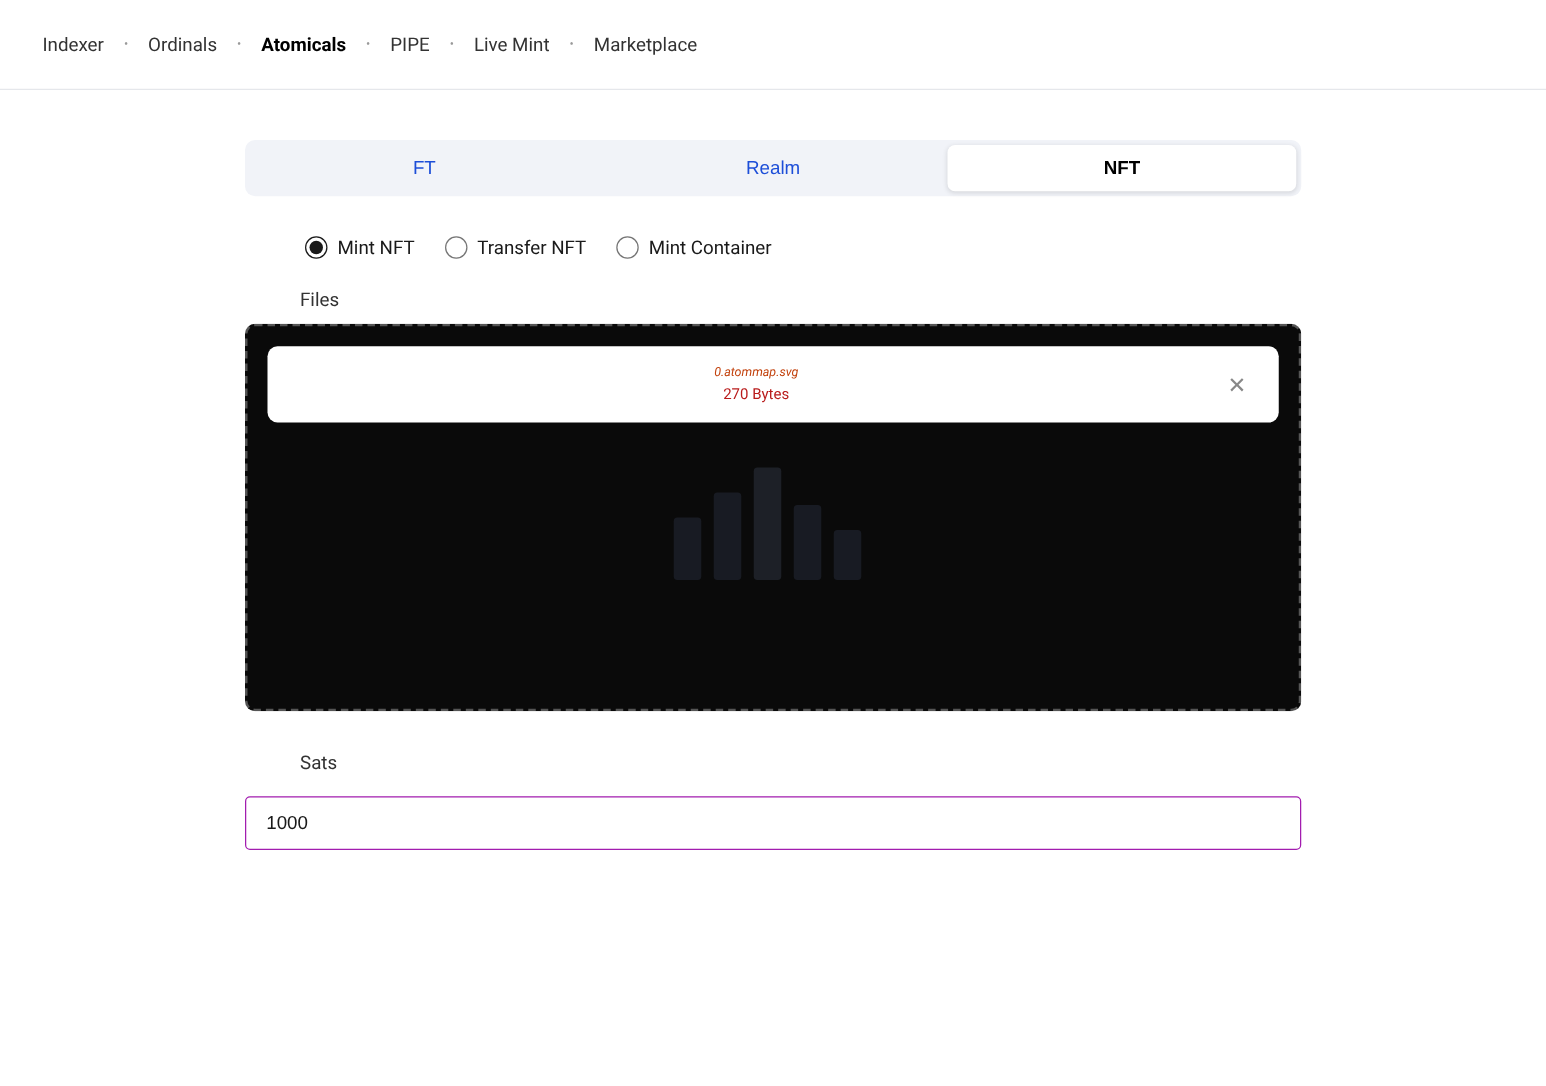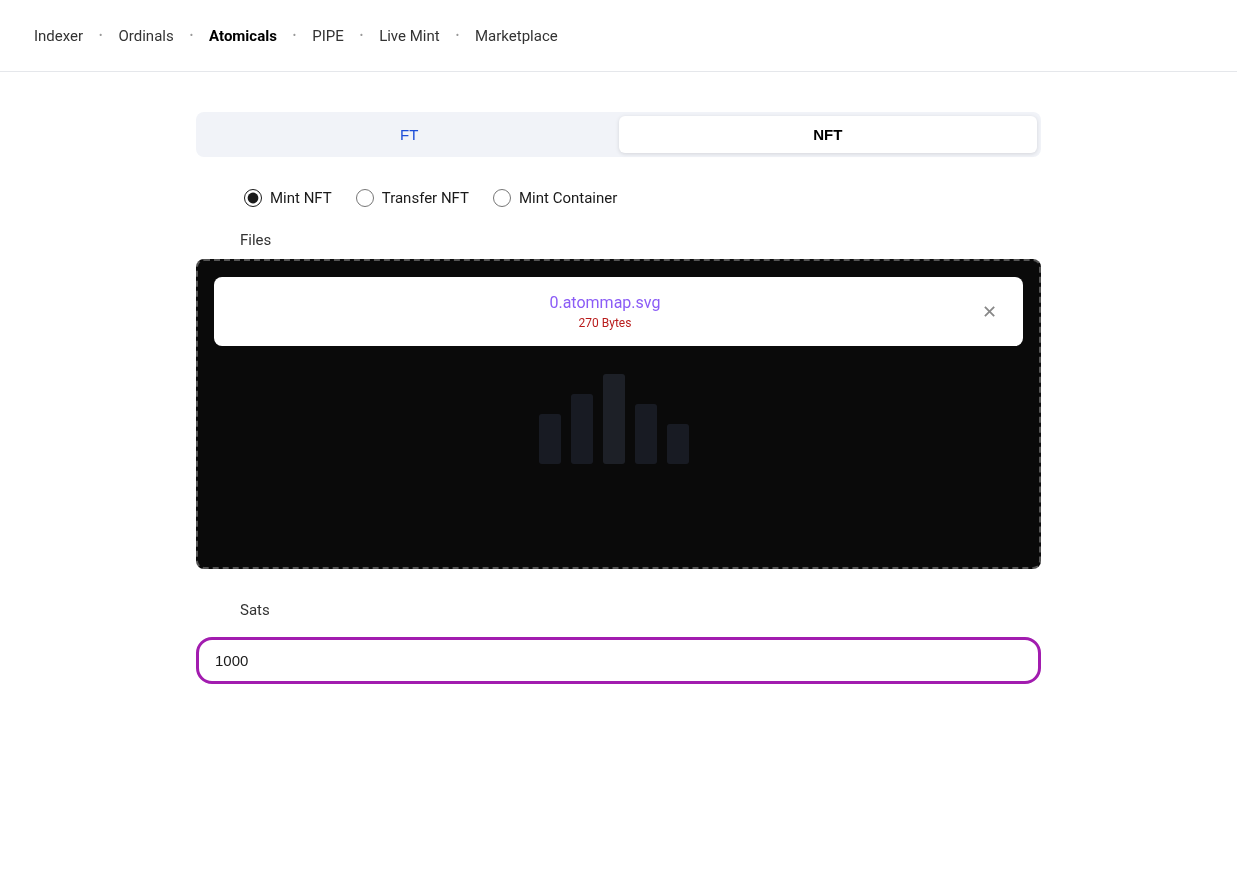--- a/index.html
+++ b/index.html
@@ -157,22 +157,23 @@
 
     .file-card-info {
       display: flex;
       flex-direction: column;
       gap: 4px;
       flex: 1;
       align-items: center;
     }
 
     .file-name {
-      font-size: 16px;
-      color: #8b5cf6;
+      font-size: 10px;
+      color: #c2410c;
+      font-style: italic;
     }
 
     .file-size {
       font-size: 12px;
       color: #b91c1c;
     }
 
     .file-close {
       background: none;
       border: none;
@@ -186,22 +187,22 @@
 
     
     .sats-section {
       margin-top: 8px;
     }
 
     .sats-input {
       width: 100%;
       padding: 12px 16px;
       font-size: 15px;
-      border: 3px solid #a21caf;
-      border-radius: 16px;
+      border: 1px solid #a21caf;
+      border-radius: 4px;
       outline: none;
       color: #1a1a1a;
       margin-top: 8px;
     }
   </style>
 </head>
 <body>
 
 <nav class="nav">
   <a class="nav-item">Indexer</a>
@@ -214,20 +215,21 @@
   <span class="nav-dot">•</span>
   <a class="nav-item">Live Mint</a>
   <span class="nav-dot">•</span>
   <a class="nav-item">Marketplace</a>
 </nav>
 
 <main class="main">
 
   <div class="tabs">
     <button class="tab">FT</button>
+    <button class="tab">Realm</button>
     <button class="tab active">NFT</button>
   </div>
 
   <div class="radio-group">
     <label class="radio-label">
       <input type="radio" name="nft_action" checked="" style="">
       <span>Mint NFT</span>
     </label>
     <label class="radio-label">
       <input type="radio" name="nft_action" style="">

